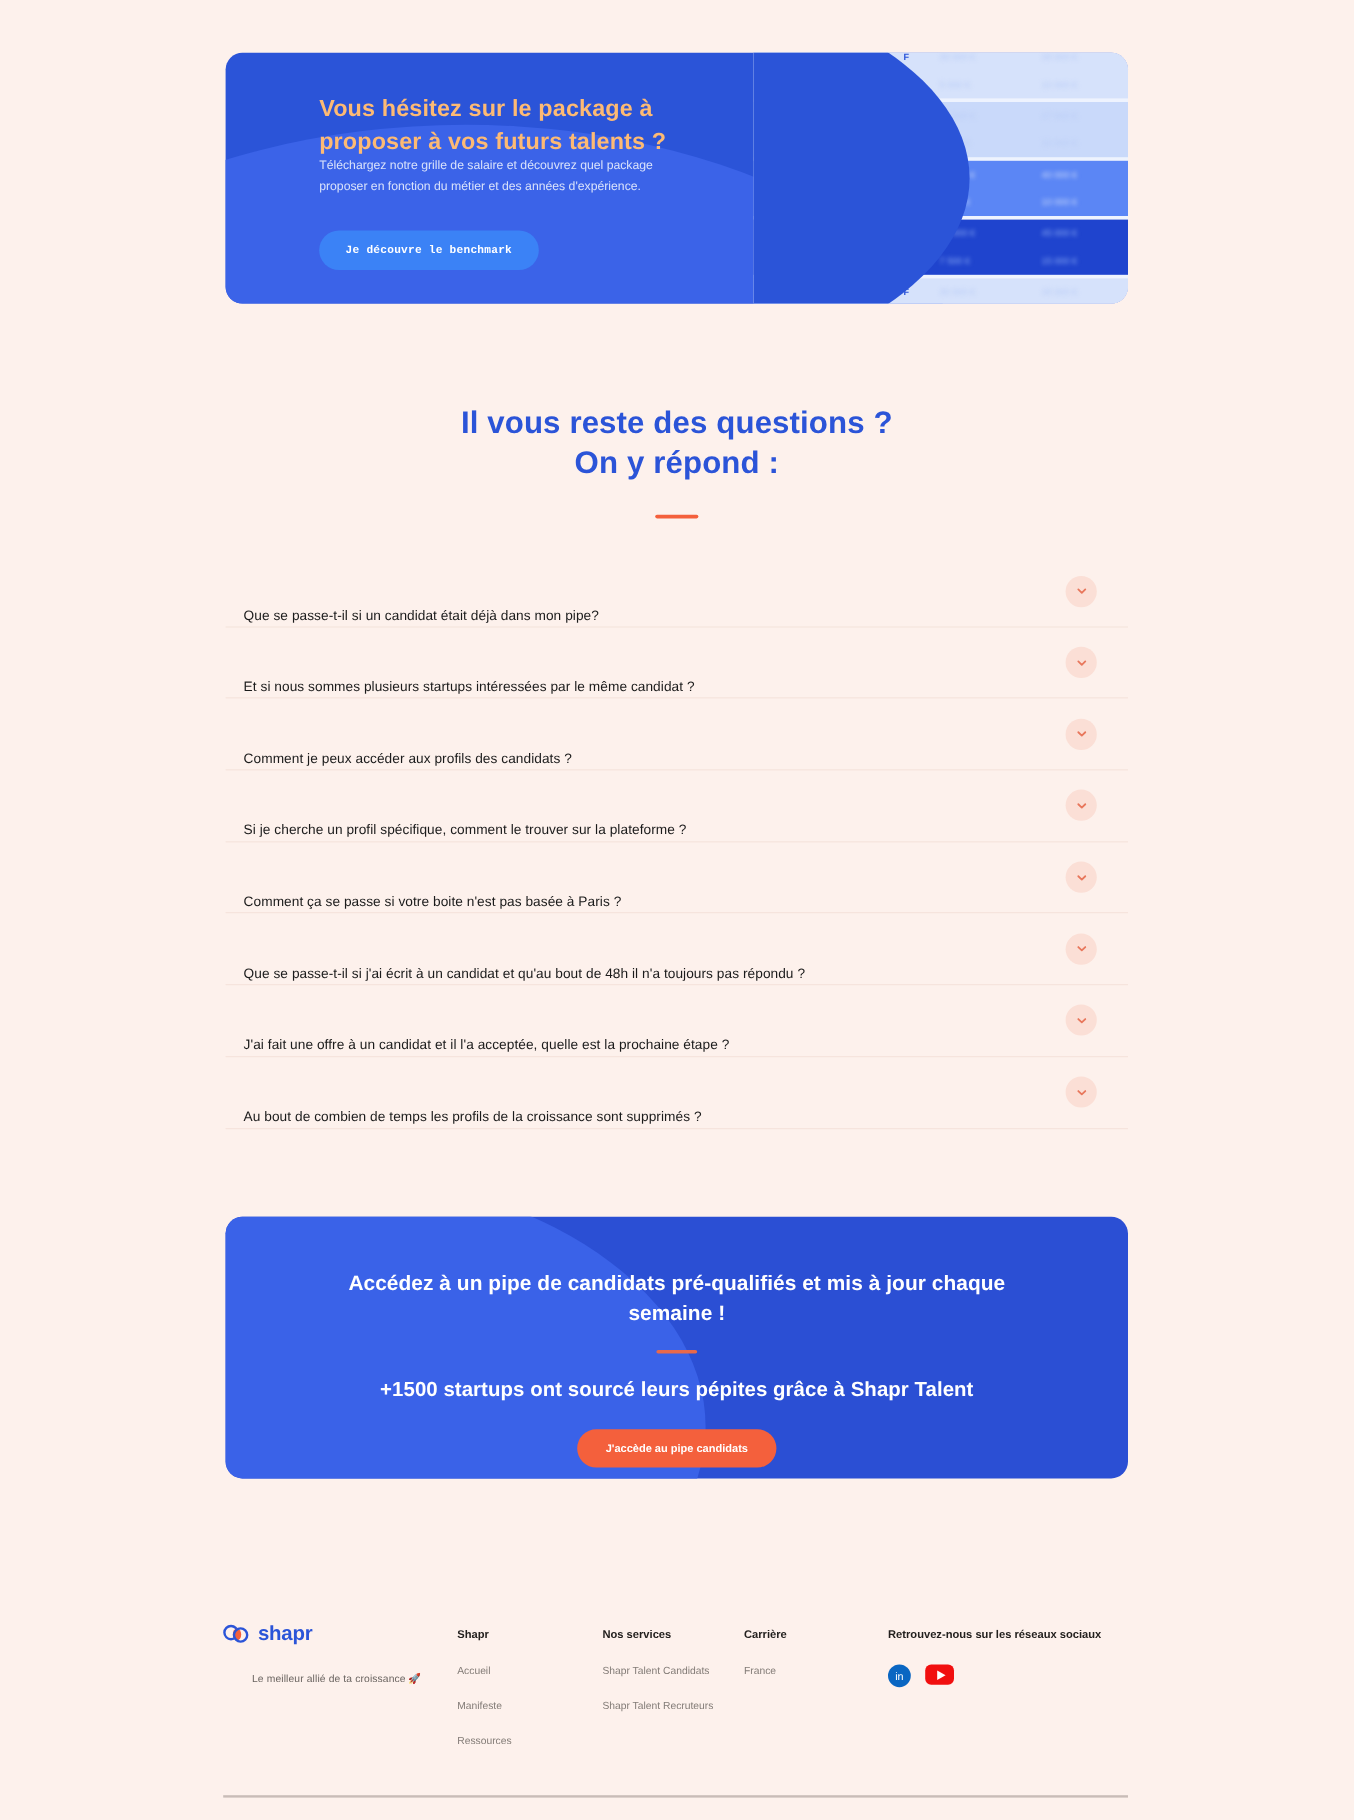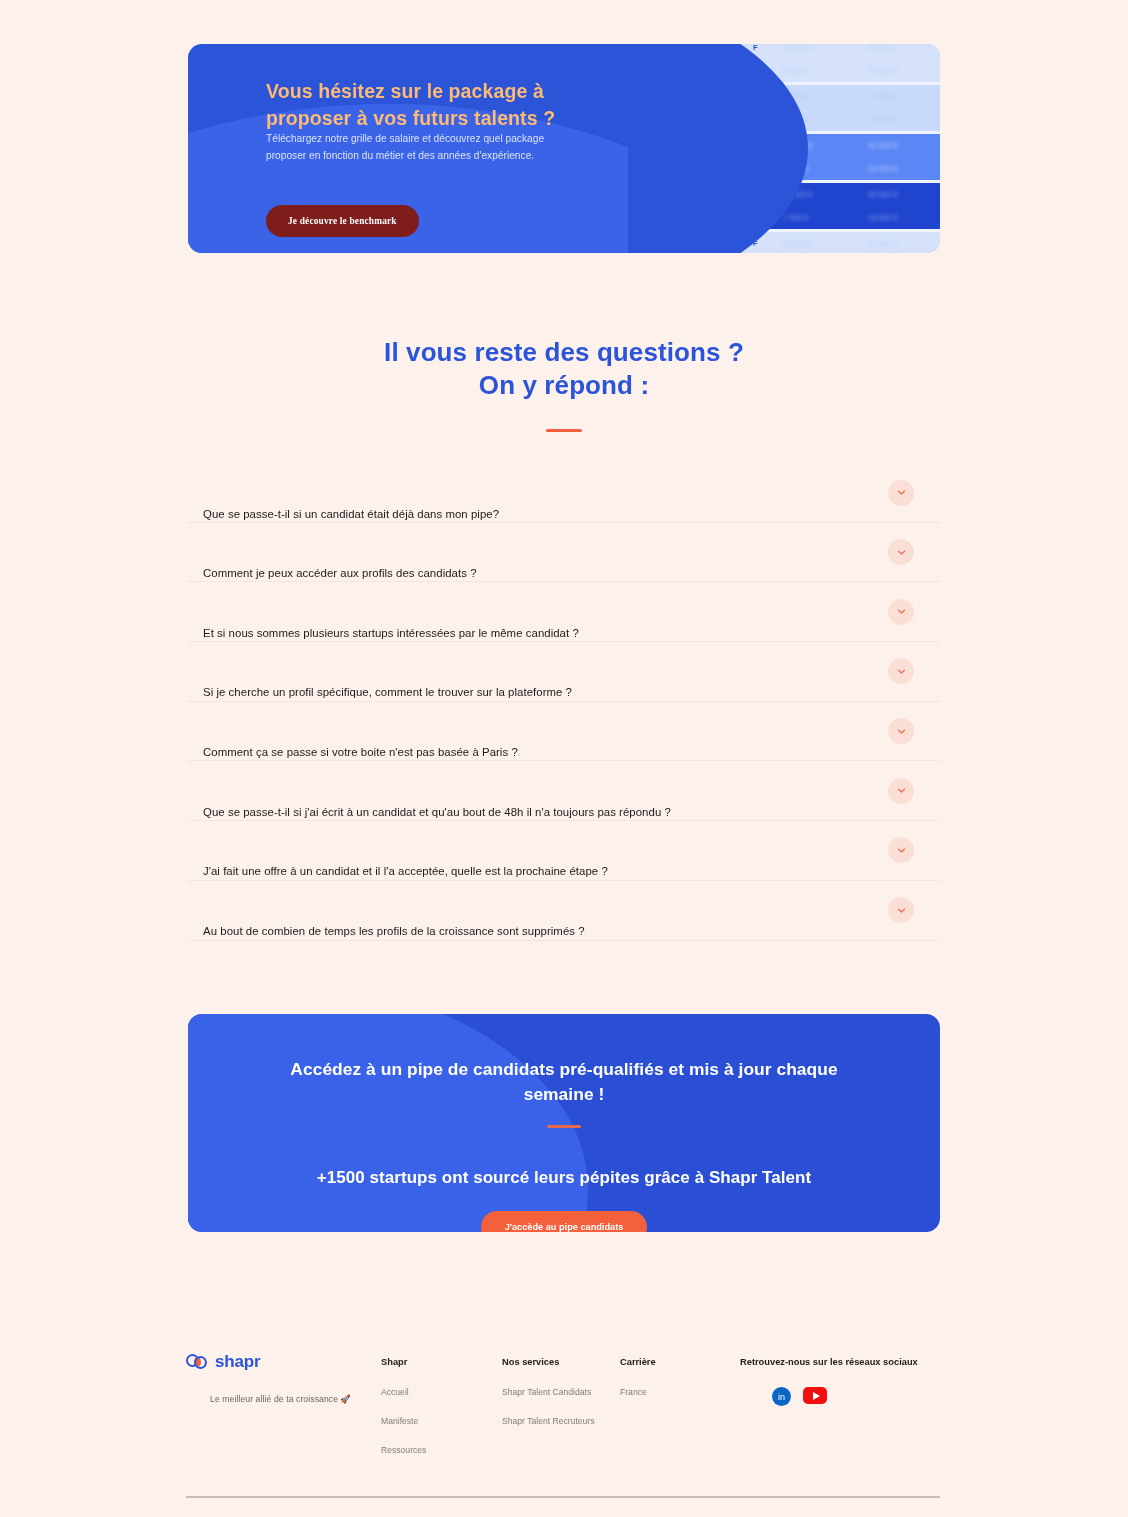--- a/index.html
+++ b/index.html
@@ -23,24 +23,24 @@
   .benchmark-banner .inner{ position:relative; z-index:3; padding:34px 0 0 78px; width:430px; }
   .bm-title{
     color:#fdba74; font-size:19.5px; font-weight:700; line-height:1.36;
     letter-spacing:.1px;
   }
   .bm-sub{
     color:#D9E2FB; font-size:10.2px; line-height:1.65;
     max-width:320px;
   }
   .bm-btn{
-    margin-top:40px; display:inline-block; background:#7f1d1d; color:#fff;
+    margin-top:27px; display:inline-block; background:#3b82f6; color:#fff;
     font-size:9.3px; font-weight:600; letter-spacing:.2px;
     padding:11px 22px; border-radius:20px; border:none; cursor:pointer;
-    font-family:Liberation Serif, serif;
+    font-family:Liberation Mono, monospace;
   }
 
   
   .bm-table{
     position:absolute; left:440px; top:-8px; width:320px; height:225px;
     z-index:2; background:#EEF3FE; overflow:hidden;
   }
   .bm-mask{
     position:absolute; left:-150px; top:-60px; width:330px; height:345px;
     background:#2B54D8; border-radius:0 100% 100% 0/0 50% 50% 0; z-index:4;
@@ -95,21 +95,21 @@
   .cta .blob{
     position:absolute; left:-290px; top:-40px; width:690px; height:430px;
     background:#3A62E8; border-radius:50%;
   }
   .cta .inner{ position:relative; z-index:2; padding-top:29px; text-align:center; }
   .cta-title{
     color:#fff; font-size:17.4px; font-weight:700; line-height:1.42;
     max-width:620px; margin:14px auto; letter-spacing:.05px;
   }
   .cta-rule{ width:34px; height:3px; background:#E8694B; margin:19px auto 0; border-radius:2px; }
-  .cta-sub{ margin-top:40px; color:#fff; font-size:17px; font-weight:700; letter-spacing:.05px; }
+  .cta-sub{ margin-top:20px; color:#fff; font-size:17px; font-weight:700; letter-spacing:.05px; }
   .cta-btn{
     margin-top:23px; display:inline-block; background:#F4603C; color:#fff;
     font-size:9.2px; font-weight:600; padding:11px 24px; border-radius:20px;
     border:none; cursor:pointer; font-family:"Liberation Sans", sans-serif;
   }
 
   
   .footer{ position:absolute; left:0; top:1348px; width:1128px; height:169px; }
   .ft-brand{ position:absolute; left:186px; top:4px; width:170px; }
   .ft-logo{ display:flex; align-items:center; gap:6px; }
@@ -131,21 +131,21 @@
 
   .ft-col{ position:absolute; top:9px; }
   .ft-col-title{ font-size:9.3px; font-weight:700; color:#23201E; margin-bottom:20px; }
   .ft-link{ display:block; font-size:8.6px; color:#837C77; margin-bottom:19px; cursor:pointer; }
   .ft-c1{ left:381px; } .ft-c2{ left:502px; } .ft-c3{ left:620px; } .ft-c4{ left:740px; }
 
   .ft-social{ display:flex; gap:12px; margin-top:2px; }
   .soc{ cursor:pointer; display:block; }
   .soc-li{ width:19px; height:19px; border-radius:50%; background:#0A66C2;
            display:flex; align-items:center; justify-content:center;
-           color:#fff; font-size:9px; font-weight:400; font-family:"Liberation Sans", sans-serif;margin-left:32px; }
+           color:#fff; font-size:9px; font-weight:400; font-family:"Liberation Sans", sans-serif; }
   .soc-yt{ width:24px; height:17px; border-radius:5px; background:#F10F0F;
            display:flex; align-items:center; justify-content:center; }
   .soc-yt .tri{ width:0; height:0; border-left:7px solid #fff;
                 border-top:4.5px solid transparent; border-bottom:4.5px solid transparent; margin-left:2px; }
 
   .ft-divider{ position:absolute; left:186px; top:1496px; width:754px; height:1.6px; background:#C9BCB7; }
 </style>
 </head>
 <body>
 
@@ -248,29 +248,29 @@
   <div class="faq-list">
     <div class="faq-item">
       <span class="faq-q">Que se passe-t-il si un candidat était déjà dans mon pipe?</span>
       <span class="faq-toggle">
         <svg width="11" height="11" viewBox="0 0 11 11">
             <path d="M2.6 4.2 L5.5 7 L8.4 4.2" fill="none" stroke="#E8775C" stroke-width="1.5" stroke-linecap="round" stroke-linejoin="round"></path>
           </svg>
       </span>
     </div>
     <div class="faq-item">
+      <span class="faq-q">Et si nous sommes plusieurs startups intéressées par le même candidat ?</span>
+      <span class="faq-toggle">
+        <svg width="11" height="11" viewBox="0 0 11 11">
+            <path d="M2.6 4.2 L5.5 7 L8.4 4.2" fill="none" stroke="#E8775C" stroke-width="1.5" stroke-linecap="round" stroke-linejoin="round"></path>
+          </svg>
+      </span>
+    </div>
+    <div class="faq-item">
       <span class="faq-q">Comment je peux accéder aux profils des candidats ?</span>
-      <span class="faq-toggle">
-        <svg width="11" height="11" viewBox="0 0 11 11">
-            <path d="M2.6 4.2 L5.5 7 L8.4 4.2" fill="none" stroke="#E8775C" stroke-width="1.5" stroke-linecap="round" stroke-linejoin="round"></path>
-          </svg>
-      </span>
-    </div>
-    <div class="faq-item">
-      <span class="faq-q">Et si nous sommes plusieurs startups intéressées par le même candidat ?</span>
       <span class="faq-toggle">
         <svg width="11" height="11" viewBox="0 0 11 11">
             <path d="M2.6 4.2 L5.5 7 L8.4 4.2" fill="none" stroke="#E8775C" stroke-width="1.5" stroke-linecap="round" stroke-linejoin="round"></path>
           </svg>
       </span>
     </div>
     <div class="faq-item">
       <span class="faq-q">Si je cherche un profil spécifique, comment le trouver sur la plateforme ?</span>
       <span class="faq-toggle">
         <svg width="11" height="11" viewBox="0 0 11 11">

